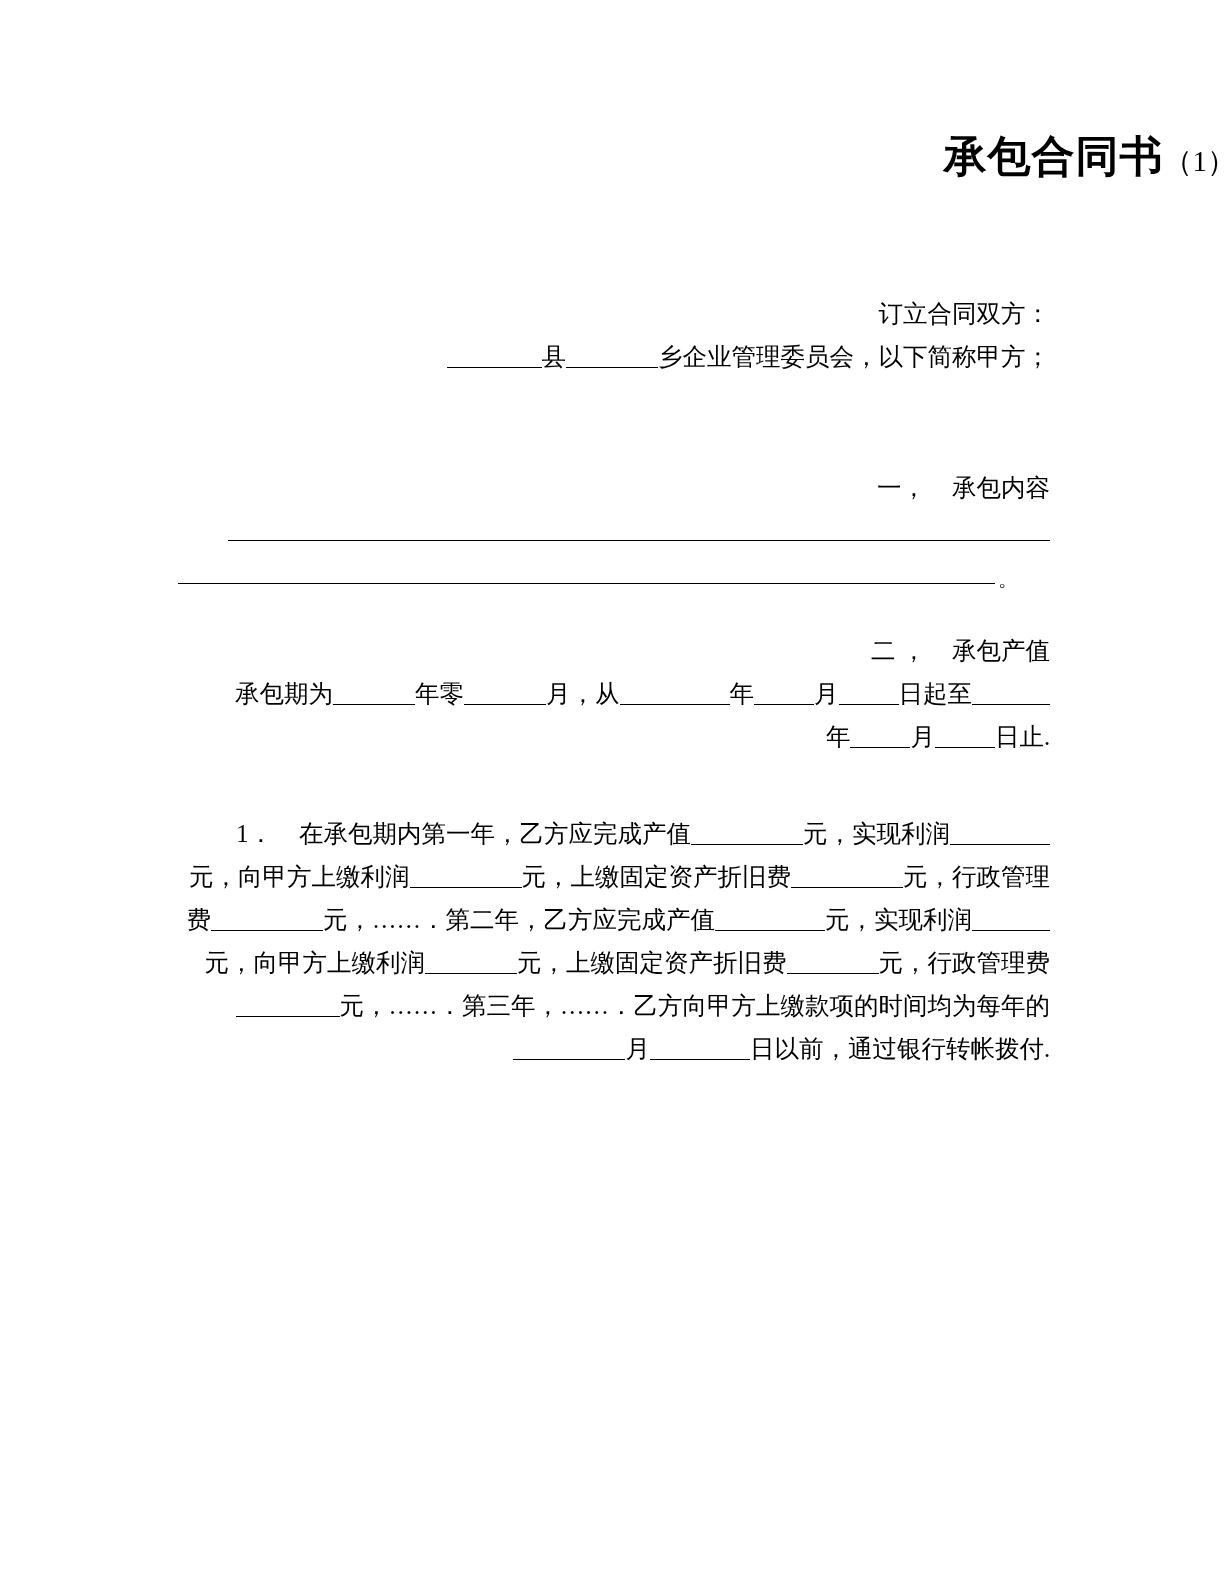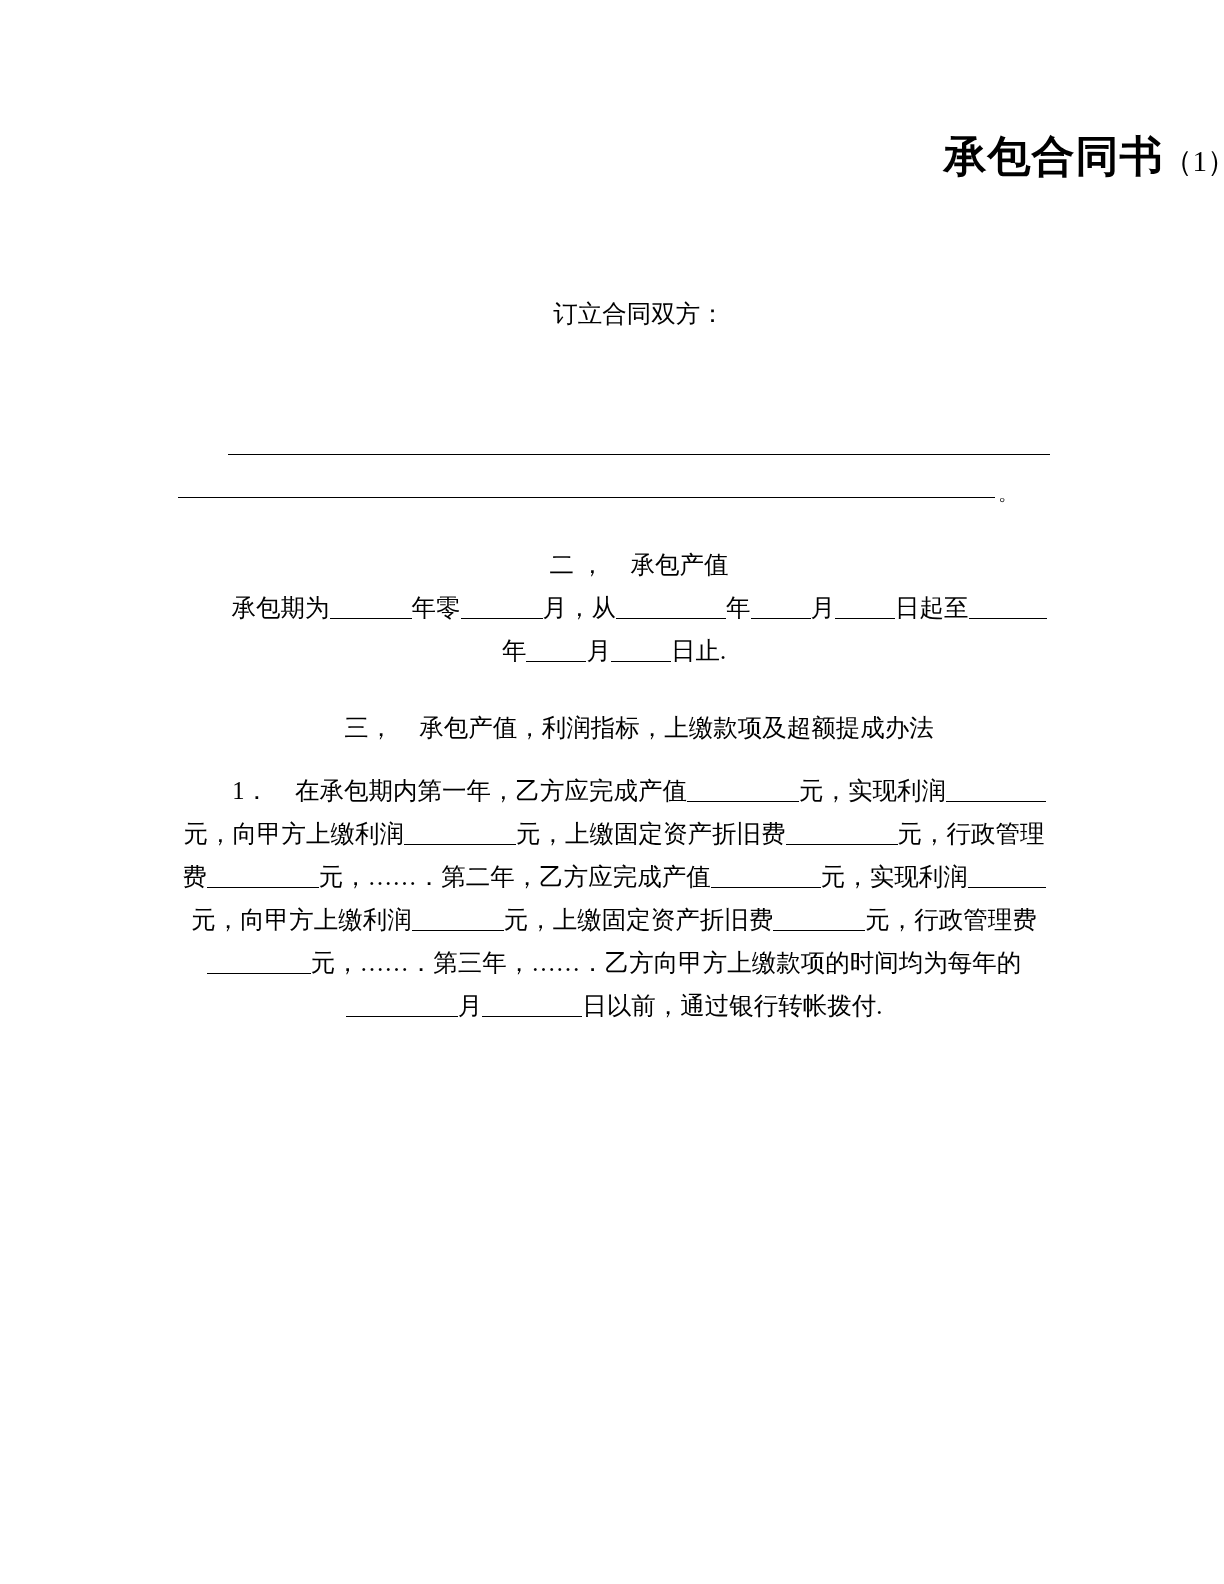--- a/index.html
+++ b/index.html
@@ -51,21 +51,21 @@
     position: absolute;
     top: 292px;
     left: 178px;
     width: 872px;
   }
   .para {
     font-size: 24.5px;
     line-height: 43px;
     margin: 0;
     padding: 0;
-    text-align: center;
+    text-align: right;
     white-space: normal;
   }
   .para.indent {
     text-indent: 50px;
   }
   .gap-s  { height: 20px; }
   .gap-m  { height: 34px; }
   .gap-l  { height: 44px; }
 
   
@@ -108,45 +108,46 @@
 <div class="page">
 
   <div class="title-block">
     <span class="title-main">承包合同书</span><span class="title-suffix">（1）</span>
   </div>
 
   <div class="body-area">
 
     <p class="para indent"><span>订立合同双方：</span></p>
 
+    <p class="para indent"><span class="blank" style="width:95px"></span><span>县</span><span class="blank" style="width:92px"></span><span>乡企业管理委员会，以下简称甲方；</span></p>
 
 
     <div class="gap-l"></div>
 
 
     <div class="gap-l"></div>
 
+    <p class="para indent"><span class="num">一，</span><span class="wide-sp"></span><span>承包内容</span></p>
 
     <div class="rule-row">
       <div class="rule rule-a"></div>
     </div>
     <div class="rule-row">
       <div class="rule rule-b"></div>
       <span class="rule-dot">。</span>
     </div>
 
     <div class="gap-m"></div>
 
     <p class="para indent"><span class="num">二 ，</span><span class="wide-sp"></span><span>承包产值</span></p>
 
     <p class="para indent"><span>承包期为</span><span class="blank" style="width:82px"></span><span>年零</span><span class="blank" style="width:82px"></span><span>月，从</span><span class="blank" style="width:110px"></span><span>年</span><span class="blank" style="width:60px"></span><span>月</span><span class="blank" style="width:60px"></span><span>日起至</span><span class="blank" style="width:78px"></span><span>年</span><span class="blank" style="width:60px"></span><span>月</span><span class="blank" style="width:60px"></span><span>日止.</span></p>
 
     <div class="gap-m"></div>
 
-    <p class="para indent"><span class="num">三，</span><span class="wide-sp"></span><span>承包产值，利润指标，上缴款项及超额提成办法</span></p>
 
     <div class="gap-s"></div>
 
     <p class="para indent"><span class="num">1．</span><span class="wide-sp"></span><span>在承包期内第一年，乙方应完成产值</span><span class="blank" style="width:112px"></span><span>元，实现利润</span><span class="blank" style="width:100px"></span><span>元，向甲方上缴利润</span><span class="blank" style="width:112px"></span><span>元，上缴固定资产折旧费</span><span class="blank" style="width:112px"></span><span>元，行政管理费</span><span class="blank" style="width:112px"></span><span>元，……．第二年，乙方应完成产值</span><span class="blank" style="width:110px"></span><span>元，实现利润</span><span class="blank" style="width:78px"></span><span>元，向甲方上缴利润</span><span class="blank thin" style="width:92px"></span><span>元，上缴固定资产折旧费</span><span class="blank thin" style="width:92px"></span><span>元，行政管理费</span><span class="blank thin" style="width:104px"></span><span>元，……．第三年，……．乙方向甲方上缴款项的时间均为每年的</span><span class="blank" style="width:112px"></span><span>月</span><span class="blank" style="width:100px"></span><span>日以前，通过银行转帐拨付.</span></p>
 
     <div class="gap-m"></div>
 
 
   </div>
 </div>

